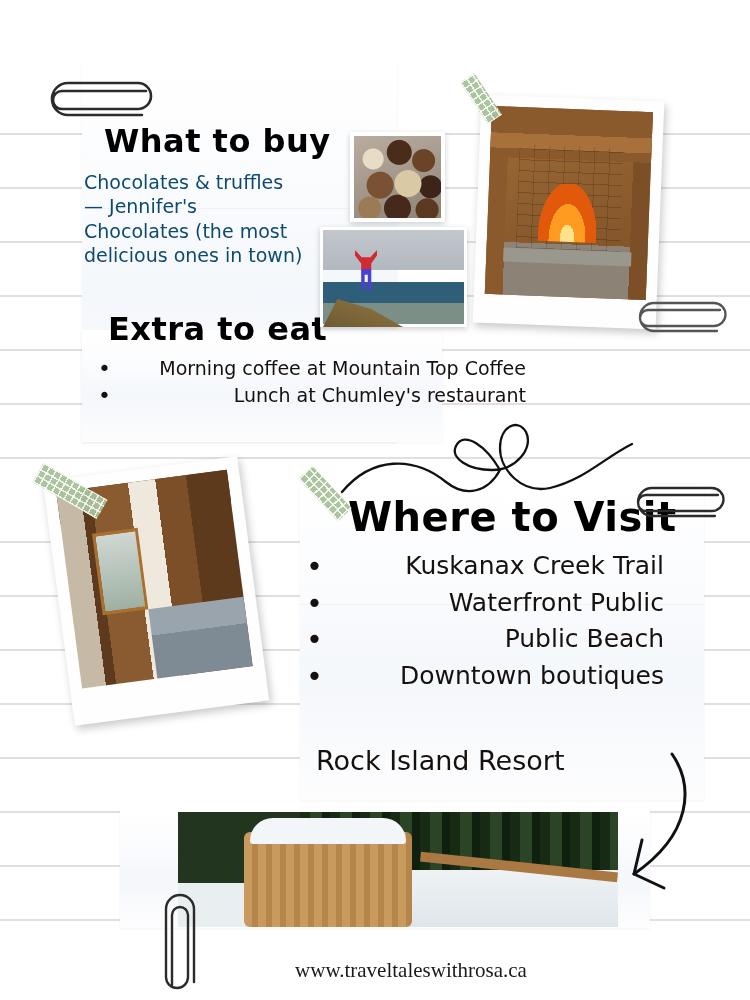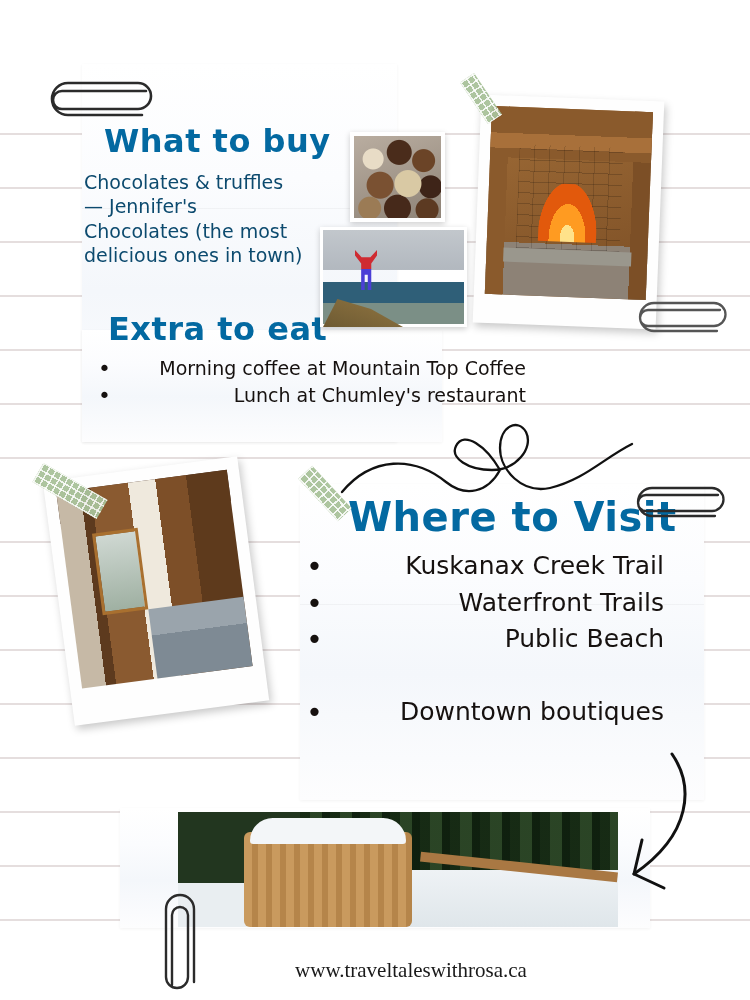--- a/index.html
+++ b/index.html
@@ -42,21 +42,21 @@
   
   .h-title {
     position: absolute;
     color: #1b76a3;
     font-family: "DejaVu Sans", sans-serif;
     font-weight: 700;
     letter-spacing: 3px;
   }
   .h-sec {
     position: absolute;
-    color: #0369a1;
+    color: #000000;
     font-weight: 700;
     font-family: "DejaVu Sans", sans-serif;
     letter-spacing: .5px;
   }
 
   .body-txt {
     position: absolute;
     color: #0c4a6e;
     font-family: "DejaVu Sans", sans-serif;
     line-height: 1.28;
@@ -209,26 +209,27 @@
     <div class="inner" style="left:88px; top:140px; width:96px; height:70px;
                 background:linear-gradient(180deg,#9aa4ac 0 38%, #7e8a94 38% 100%);"></div>
     <div class="inner" style="left:42px; top:58px; width:46px; height:82px;
                 background:linear-gradient(180deg,#cfd8d2,#9fb0a2);
                 border:3px solid #a9702f;"></div>
   </div>
 
   <div class="h-sec" style="left:348px; top:494px; font-size:40px;">Where to Visit</div>
   <ul class="blist" style="position:absolute; left:304px; top:548px; width:360px; font-size:25px; line-height:1.46;">
     <li style="padding-left:26px;">Kuskanax Creek Trail</li>
-    <li style="padding-left:26px;">Waterfront Trails</li>
+    <li style="padding-left:26px;">Waterfront Public</li>
     <li style="padding-left:26px;">Public Beach</li>
-    <li style="padding-left:26px;margin-top:36px;">Downtown boutiques</li>
+    <li style="padding-left:26px;">Downtown boutiques</li>
   </ul>
 
   <div style="position:absolute; left:316px; top:745px; display:flex; align-items:baseline; gap:8px;">
+    <span style="color:#16110f; font-size:27px; font-family:'DejaVu Sans',sans-serif;">Rock Island Resort</span>
   </div>
 
   <div class="photo" style="left:178px; top:812px; width:440px; height:115px;
               background:
                 linear-gradient(180deg,#22361f 0 62%, #e9eef1 62% 100%);"></div>
   <div class="photo" style="left:300px; top:812px; width:318px; height:82px;
               background-image:
                 repeating-linear-gradient(90deg, rgba(20,40,18,.85) 0 10px, rgba(46,74,40,.75) 10px 22px, rgba(12,28,12,.9) 22px 30px);
               opacity:.95;"></div>
   <div class="photo" style="left:330px; top:870px; width:288px; height:57px; background:linear-gradient(180deg,#eef2f5,#dfe6ea);"></div>

